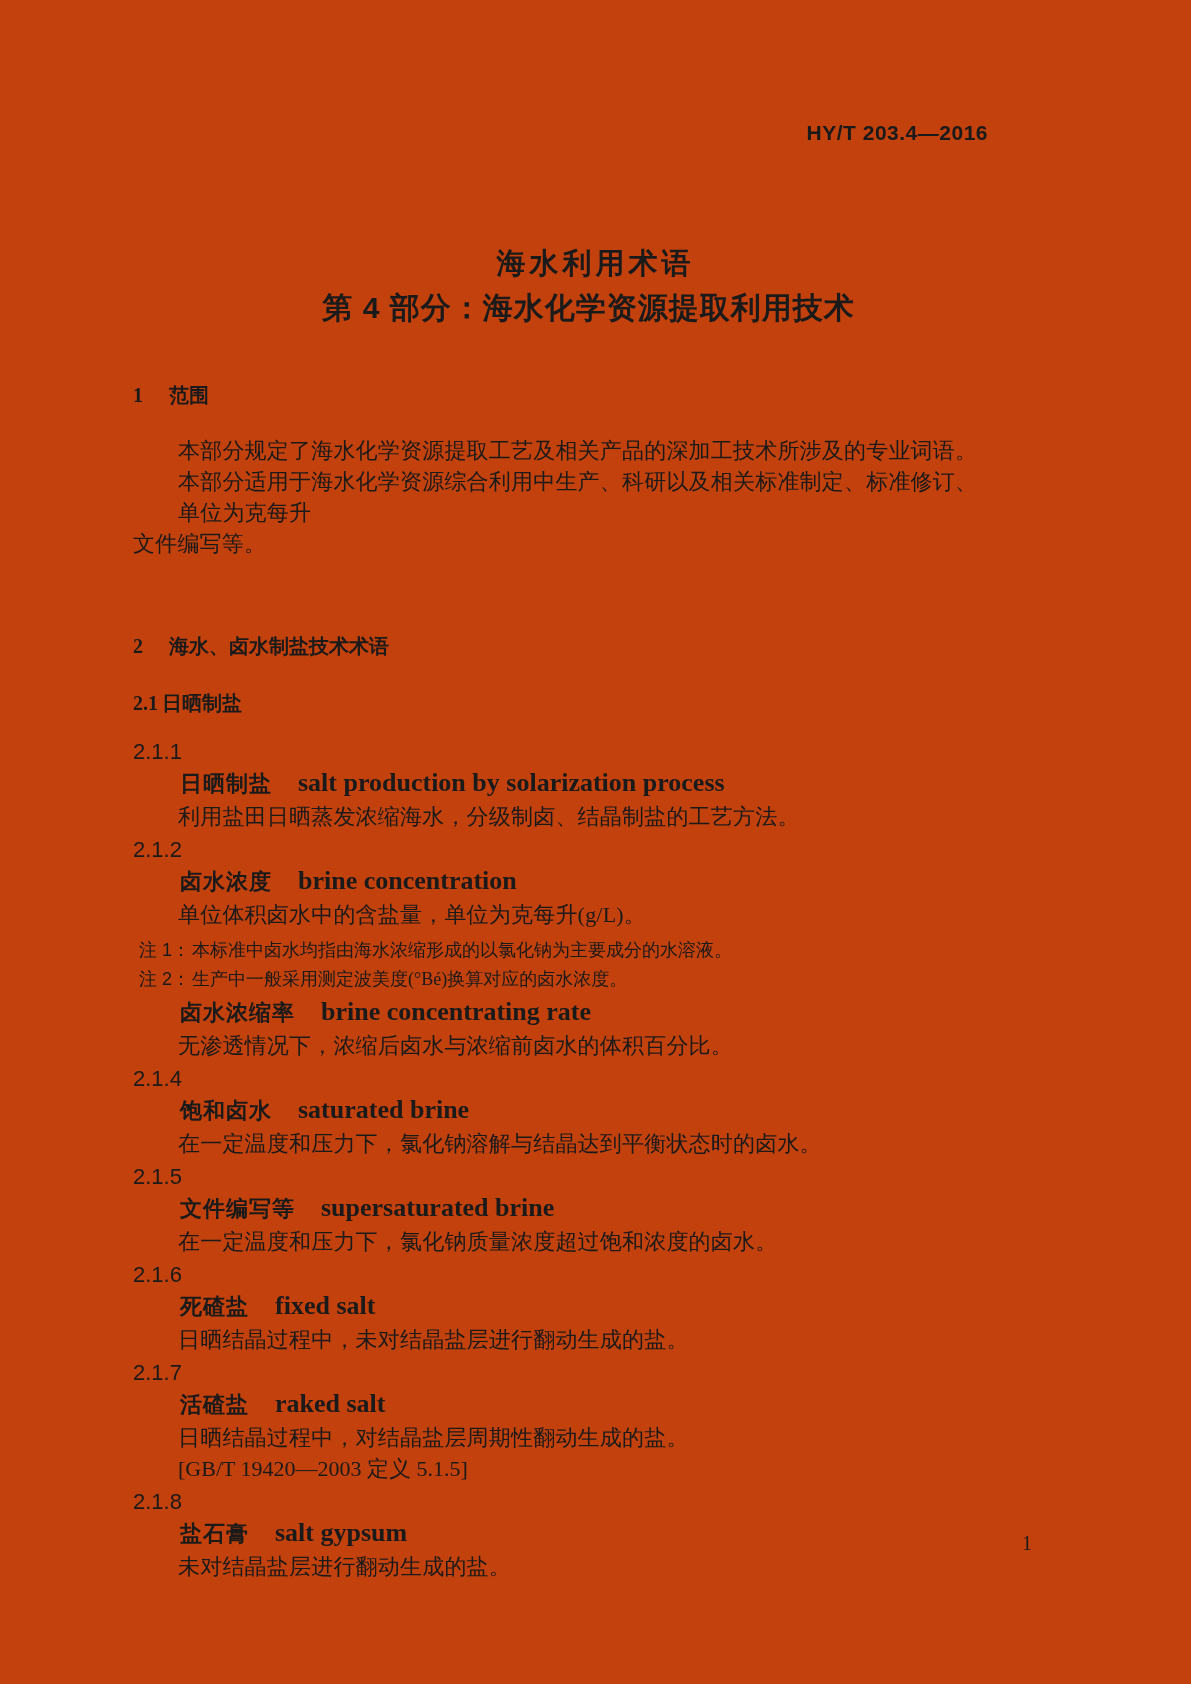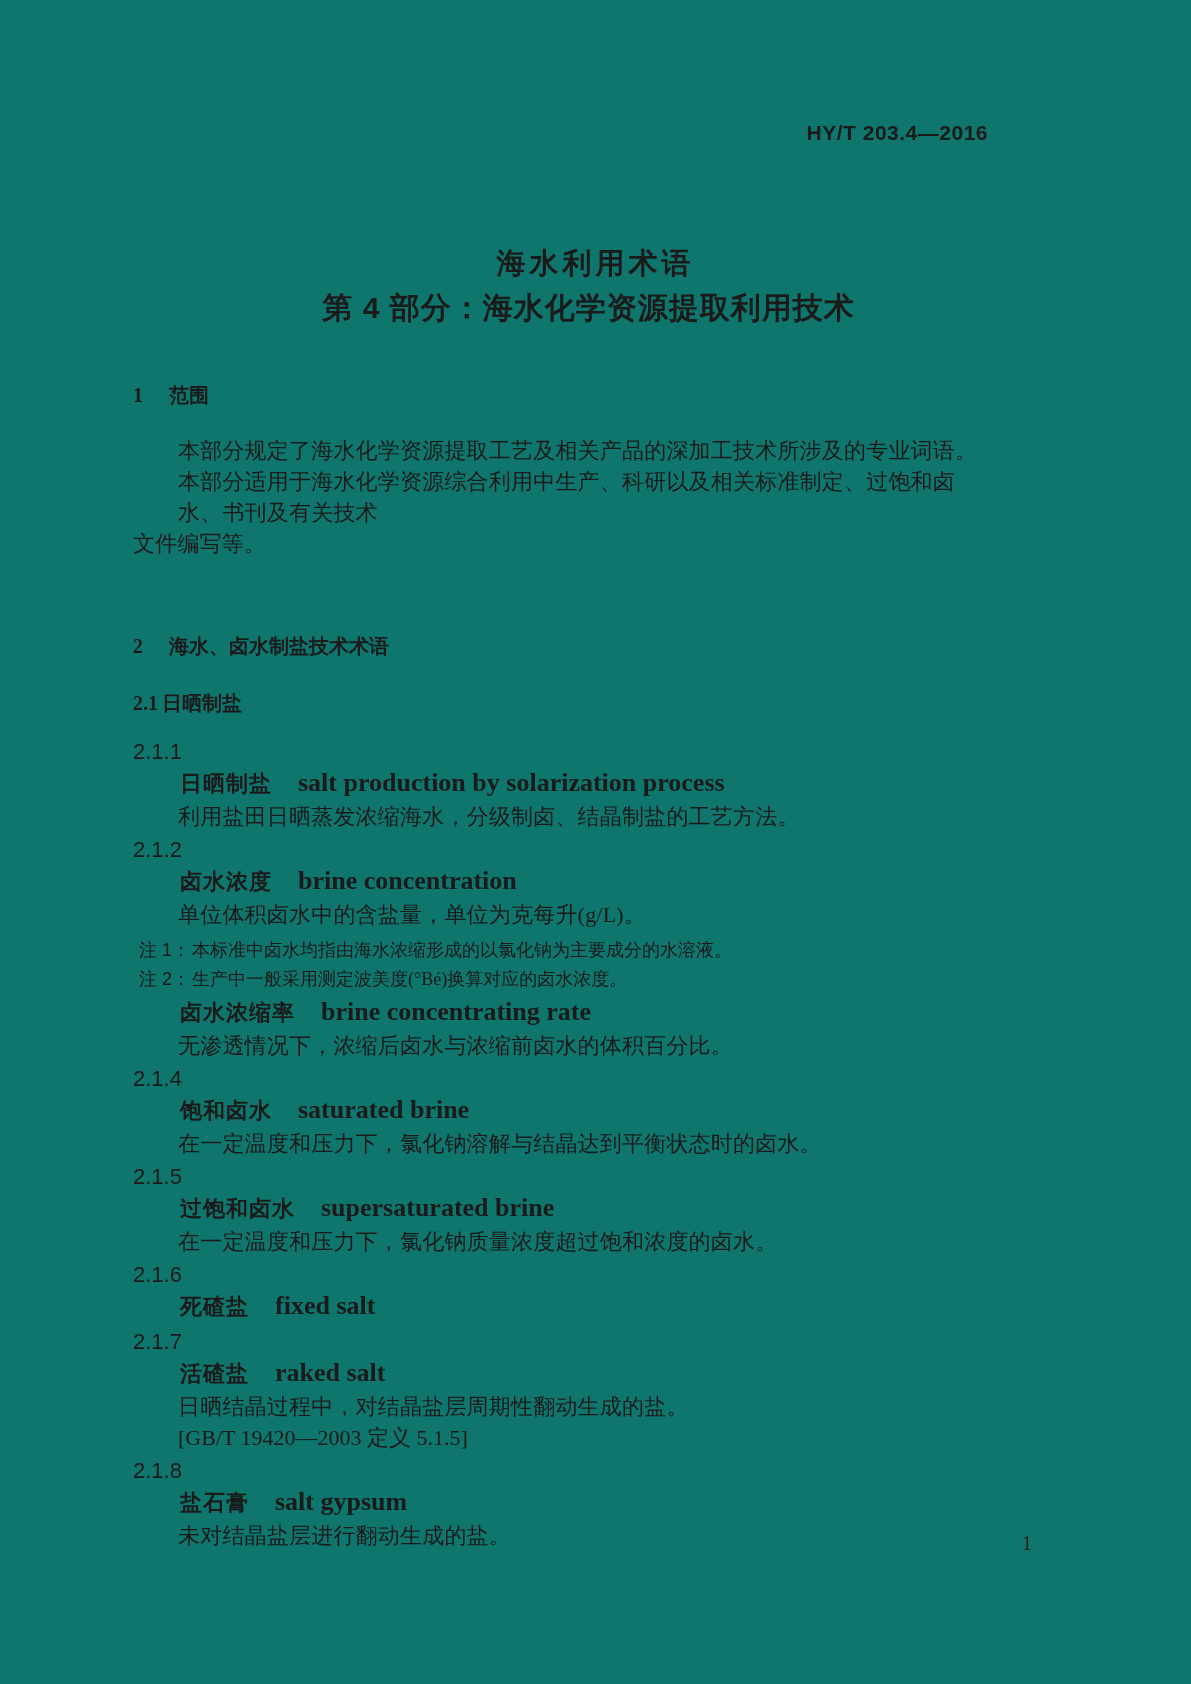--- a/index.html
+++ b/index.html
@@ -2,21 +2,21 @@
 <html><head>
 <meta charset="utf-8">
 <style>
   * { margin: 0; padding: 0; box-sizing: border-box; }
   html, body { background: #9a9a9a; }
   .page {
     position: relative;
     width: 1191px;
     height: 1684px;
     margin: 0 auto;
-    background: #0f766e;
+    background: #c2410c;
     color: #1a1a1a;
     font-family: "Liberation Serif", "DejaVu Serif", serif;
     overflow: hidden;
   }
   .content {
     padding: 0 203px 0 133px;
   }
   
   .std-number {
     margin-top: 120px;
@@ -135,21 +135,21 @@
 
     <div class="doc-title">海水利用术语</div>
     <div class="doc-subtitle">第 4 部分：海水化学资源提取利用技术</div>
 
     <div class="clause-heading h-scope">
       <span class="num">1</span><span>范围</span>
     </div>
 
     <div class="scope-lines">
       <div class="body-line indent">本部分规定了海水化学资源提取工艺及相关产品的深加工技术所涉及的专业词语。</div>
-      <div class="body-line indent">本部分适用于海水化学资源综合利用中生产、科研以及相关标准制定、过饱和卤水、书刊及有关技术</div>
+      <div class="body-line indent">本部分适用于海水化学资源综合利用中生产、科研以及相关标准制定、标准修订、单位为克每升</div>
       <div class="body-line">文件编写等。</div>
     </div>
 
     <div class="clause-heading h-sec2">
       <span class="num">2</span><span>海水、卤水制盐技术术语</span>
     </div>
 
     <div class="clause-heading h-sec21">
       <span class="num">2.1</span><span>日晒制盐</span>
     </div>
@@ -191,30 +191,31 @@
         <div class="entry-num">2.1.4</div>
         <div class="entry-term">
           <span class="term-zh">饱和卤水</span><span class="term-en">saturated brine</span>
         </div>
         <div class="entry-def">在一定温度和压力下，氯化钠溶解与结晶达到平衡状态时的卤水。</div>
       </div>
 
       <div class="entry">
         <div class="entry-num">2.1.5</div>
         <div class="entry-term">
-          <span class="term-zh">过饱和卤水</span><span class="term-en">supersaturated brine</span>
+          <span class="term-zh">文件编写等</span><span class="term-en">supersaturated brine</span>
         </div>
         <div class="entry-def">在一定温度和压力下，氯化钠质量浓度超过饱和浓度的卤水。</div>
       </div>
 
       <div class="entry">
         <div class="entry-num">2.1.6</div>
         <div class="entry-term">
           <span class="term-zh">死碴盐</span><span class="term-en">fixed salt</span>
         </div>
+        <div class="entry-def">日晒结晶过程中，未对结晶盐层进行翻动生成的盐。</div>
       </div>
 
       <div class="entry">
         <div class="entry-num">2.1.7</div>
         <div class="entry-term">
           <span class="term-zh">活碴盐</span><span class="term-en">raked salt</span>
         </div>
         <div class="entry-def">日晒结晶过程中，对结晶盐层周期性翻动生成的盐。</div>
         <div class="entry-source">[GB/T 19420—2003 定义 5.1.5]</div>
       </div>

